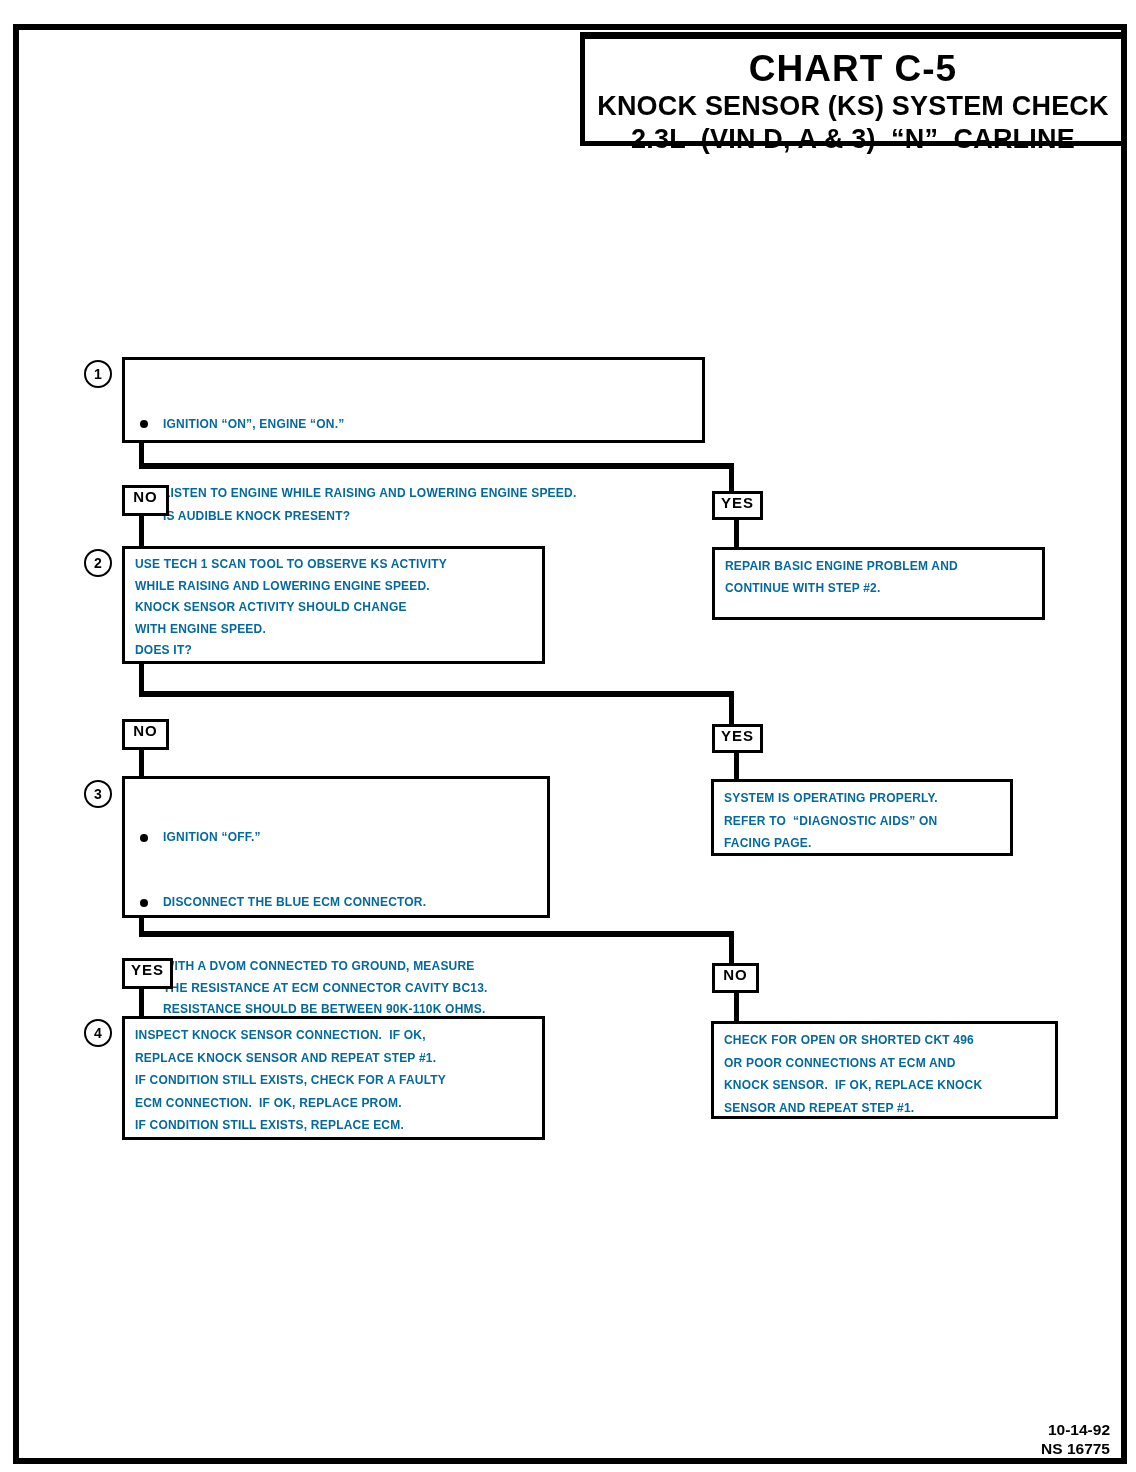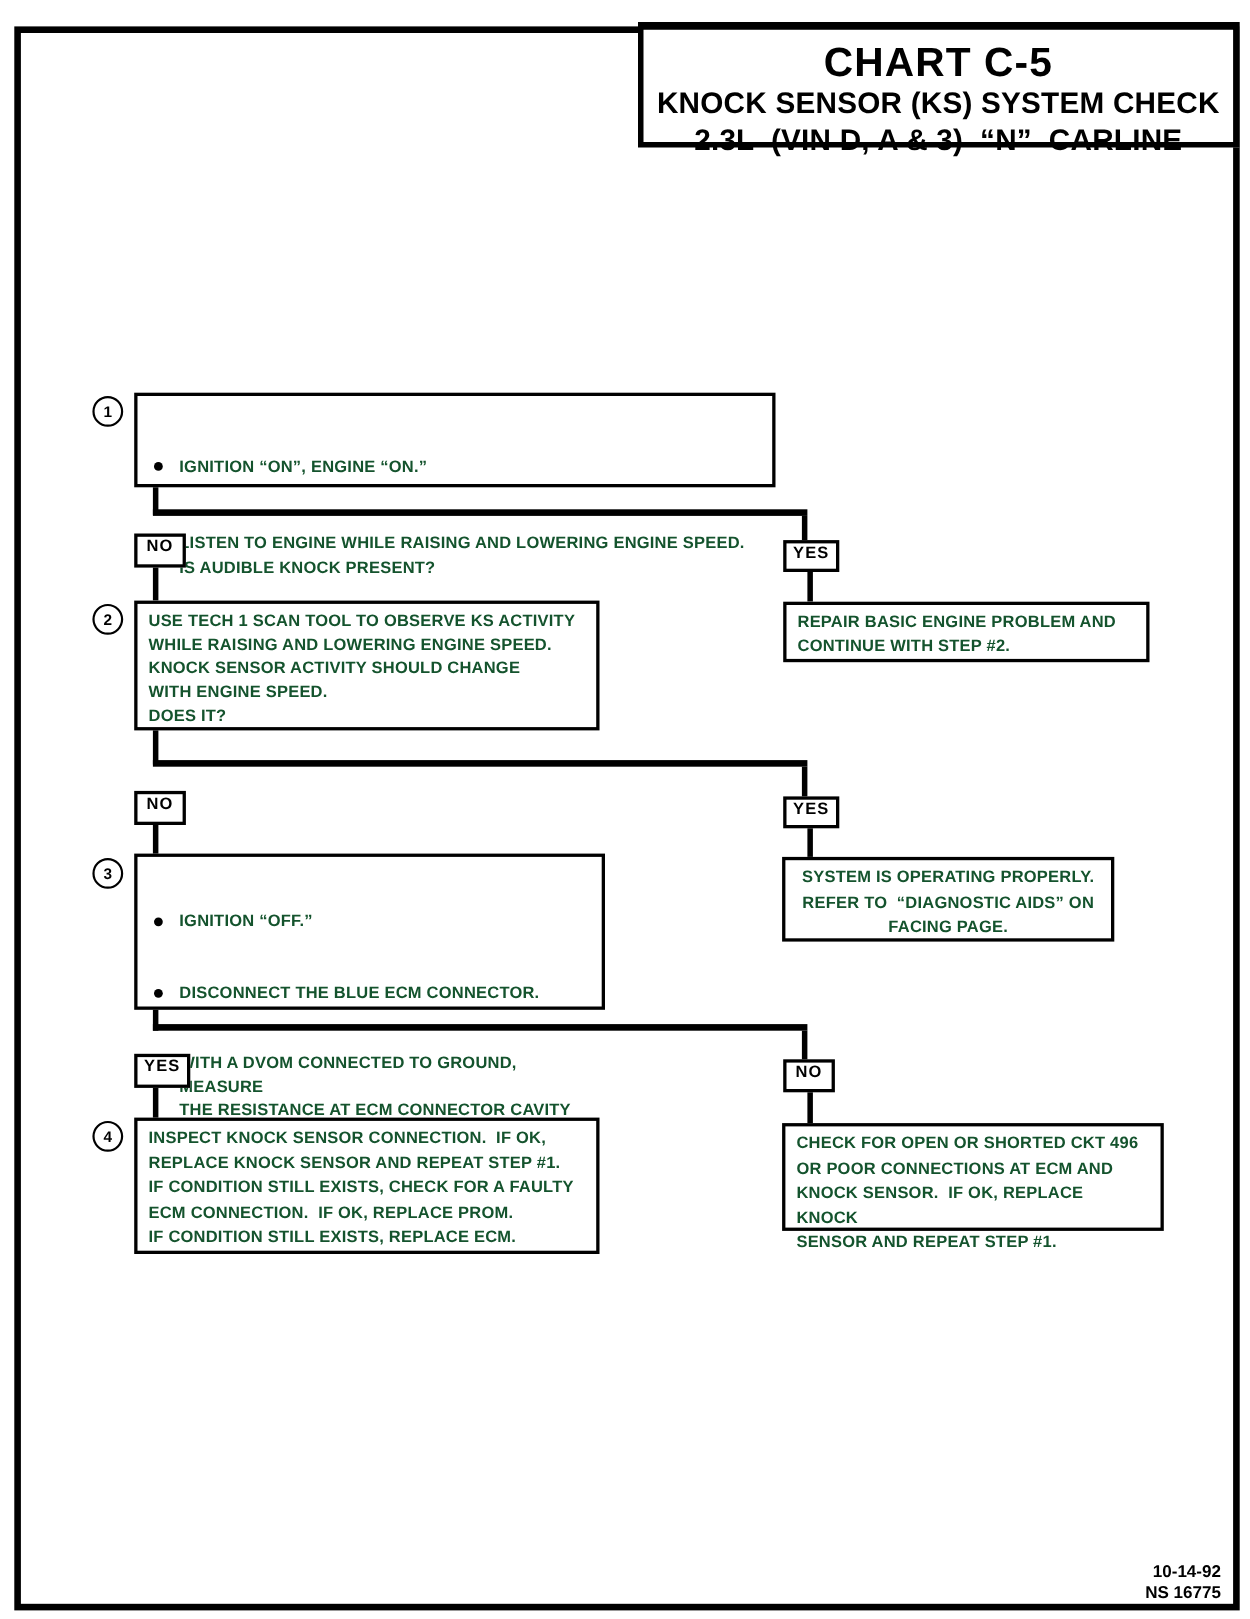--- a/index.html
+++ b/index.html
@@ -1,26 +1,26 @@
 <!DOCTYPE html>
 <html><head>
 <meta charset="utf-8">
 <style>
   html,body{margin:0;padding:0;background:#fff;}
   .page{position:relative;width:1136px;height:1472px;background:#ffffff;color:#000;
         font-family:"Liberation Sans",sans-serif;overflow:hidden;}
   .frame{position:absolute;left:13px;top:24px;width:1114px;height:1440px;
          border:6px solid #000;box-sizing:border-box;}
-  .title-box{position:absolute;left:580px;top:20px;width:547px;height:114px;
+  .title-box{position:absolute;left:580px;top:32px;width:547px;height:114px;
              border-style:solid;border-color:#000;border-width:7px 6px 5px 5px;
              box-sizing:border-box;background:#fff;text-align:center;}
   .t1{font-size:37px;font-weight:bold;letter-spacing:1px;margin-top:9px;white-space:pre-wrap;}
   .t2{font-size:27px;font-weight:bold;line-height:33px;letter-spacing:0.2px;white-space:pre-wrap;}
   .box{position:absolute;background:#fff;border:3px solid #000;box-sizing:border-box;
-       font-weight:bold;font-size:15px;letter-spacing:0.2px;color:#14532d;
+       font-weight:bold;font-size:12px;letter-spacing:0.2px;color:#0369a1;
        padding:7px 10px;white-space:pre-wrap;}
   .lh23{line-height:23px;}
   .lh215{line-height:21.5px;padding-top:5px;}
   .lh225{line-height:22.5px;padding-top:5px;}
   .lh22{line-height:22px;padding-top:5px;}
   .brow{display:flex;}
   .bullet{width:8px;height:8px;background:#000;border-radius:50%;flex:none;
           margin:7px 15px 0 5px;}
   .btext{white-space:pre-wrap;}
   .label{position:absolute;border:3px solid #000;box-sizing:border-box;background:#fff;
@@ -75,21 +75,21 @@
 
   <div class="circle" style="left:84px;top:549px;">
     <span>2</span>
   </div>
   <div class="box lh215" style="left:122px;top:546px;width:423px;height:118px;">USE TECH 1 SCAN TOOL TO OBSERVE KS ACTIVITY
 WHILE RAISING AND LOWERING ENGINE SPEED.
 KNOCK SENSOR ACTIVITY SHOULD CHANGE
 WITH ENGINE SPEED.
 DOES IT?</div>
 
-  <div class="box lh22" style="left:712px;top:547px;width:333px;height:55px;">REPAIR BASIC ENGINE PROBLEM AND
+  <div class="box lh22" style="left:712px;top:547px;width:333px;height:73px;">REPAIR BASIC ENGINE PROBLEM AND
 CONTINUE WITH STEP #2.</div>
 
   <div class="line" style="left:139px;top:664px;width:5px;height:31px;"></div>
   <div class="line" style="left:139px;top:691px;width:595px;height:6px;"></div>
   <div class="line" style="left:729px;top:697px;width:5px;height:28px;"></div>
   <div class="label" style="left:122px;top:719px;width:47px;height:31px;">
     <span>NO</span>
   </div>
   <div class="label" style="left:712px;top:724px;width:51px;height:29px;">
     <span>YES</span>
@@ -111,21 +111,21 @@
     </div>
     <div class="brow">
       <span class="bullet"></span>
       <span class="btext">WITH A DVOM CONNECTED TO GROUND, MEASURE
 THE RESISTANCE AT ECM CONNECTOR CAVITY BC13.
 RESISTANCE SHOULD BE BETWEEN 90K-110K OHMS.
 IS IT?</span>
     </div>
   </div>
 
-  <div class="box lh225" style="left:711px;top:779px;width:302px;height:77px;text-align:center;">SYSTEM IS OPERATING PROPERLY.
+  <div class="box lh225" style="left:711px;top:779px;width:302px;height:77px;">SYSTEM IS OPERATING PROPERLY.
 REFER TO  “DIAGNOSTIC AIDS” ON
 FACING PAGE.</div>
 
   <div class="line" style="left:139px;top:918px;width:5px;height:19px;"></div>
   <div class="line" style="left:139px;top:931px;width:595px;height:6px;"></div>
   <div class="line" style="left:729px;top:937px;width:5px;height:27px;"></div>
   <div class="label" style="left:122px;top:958px;width:51px;height:31px;">
     <span>YES</span>
   </div>
   <div class="label" style="left:712px;top:963px;width:47px;height:30px;">

